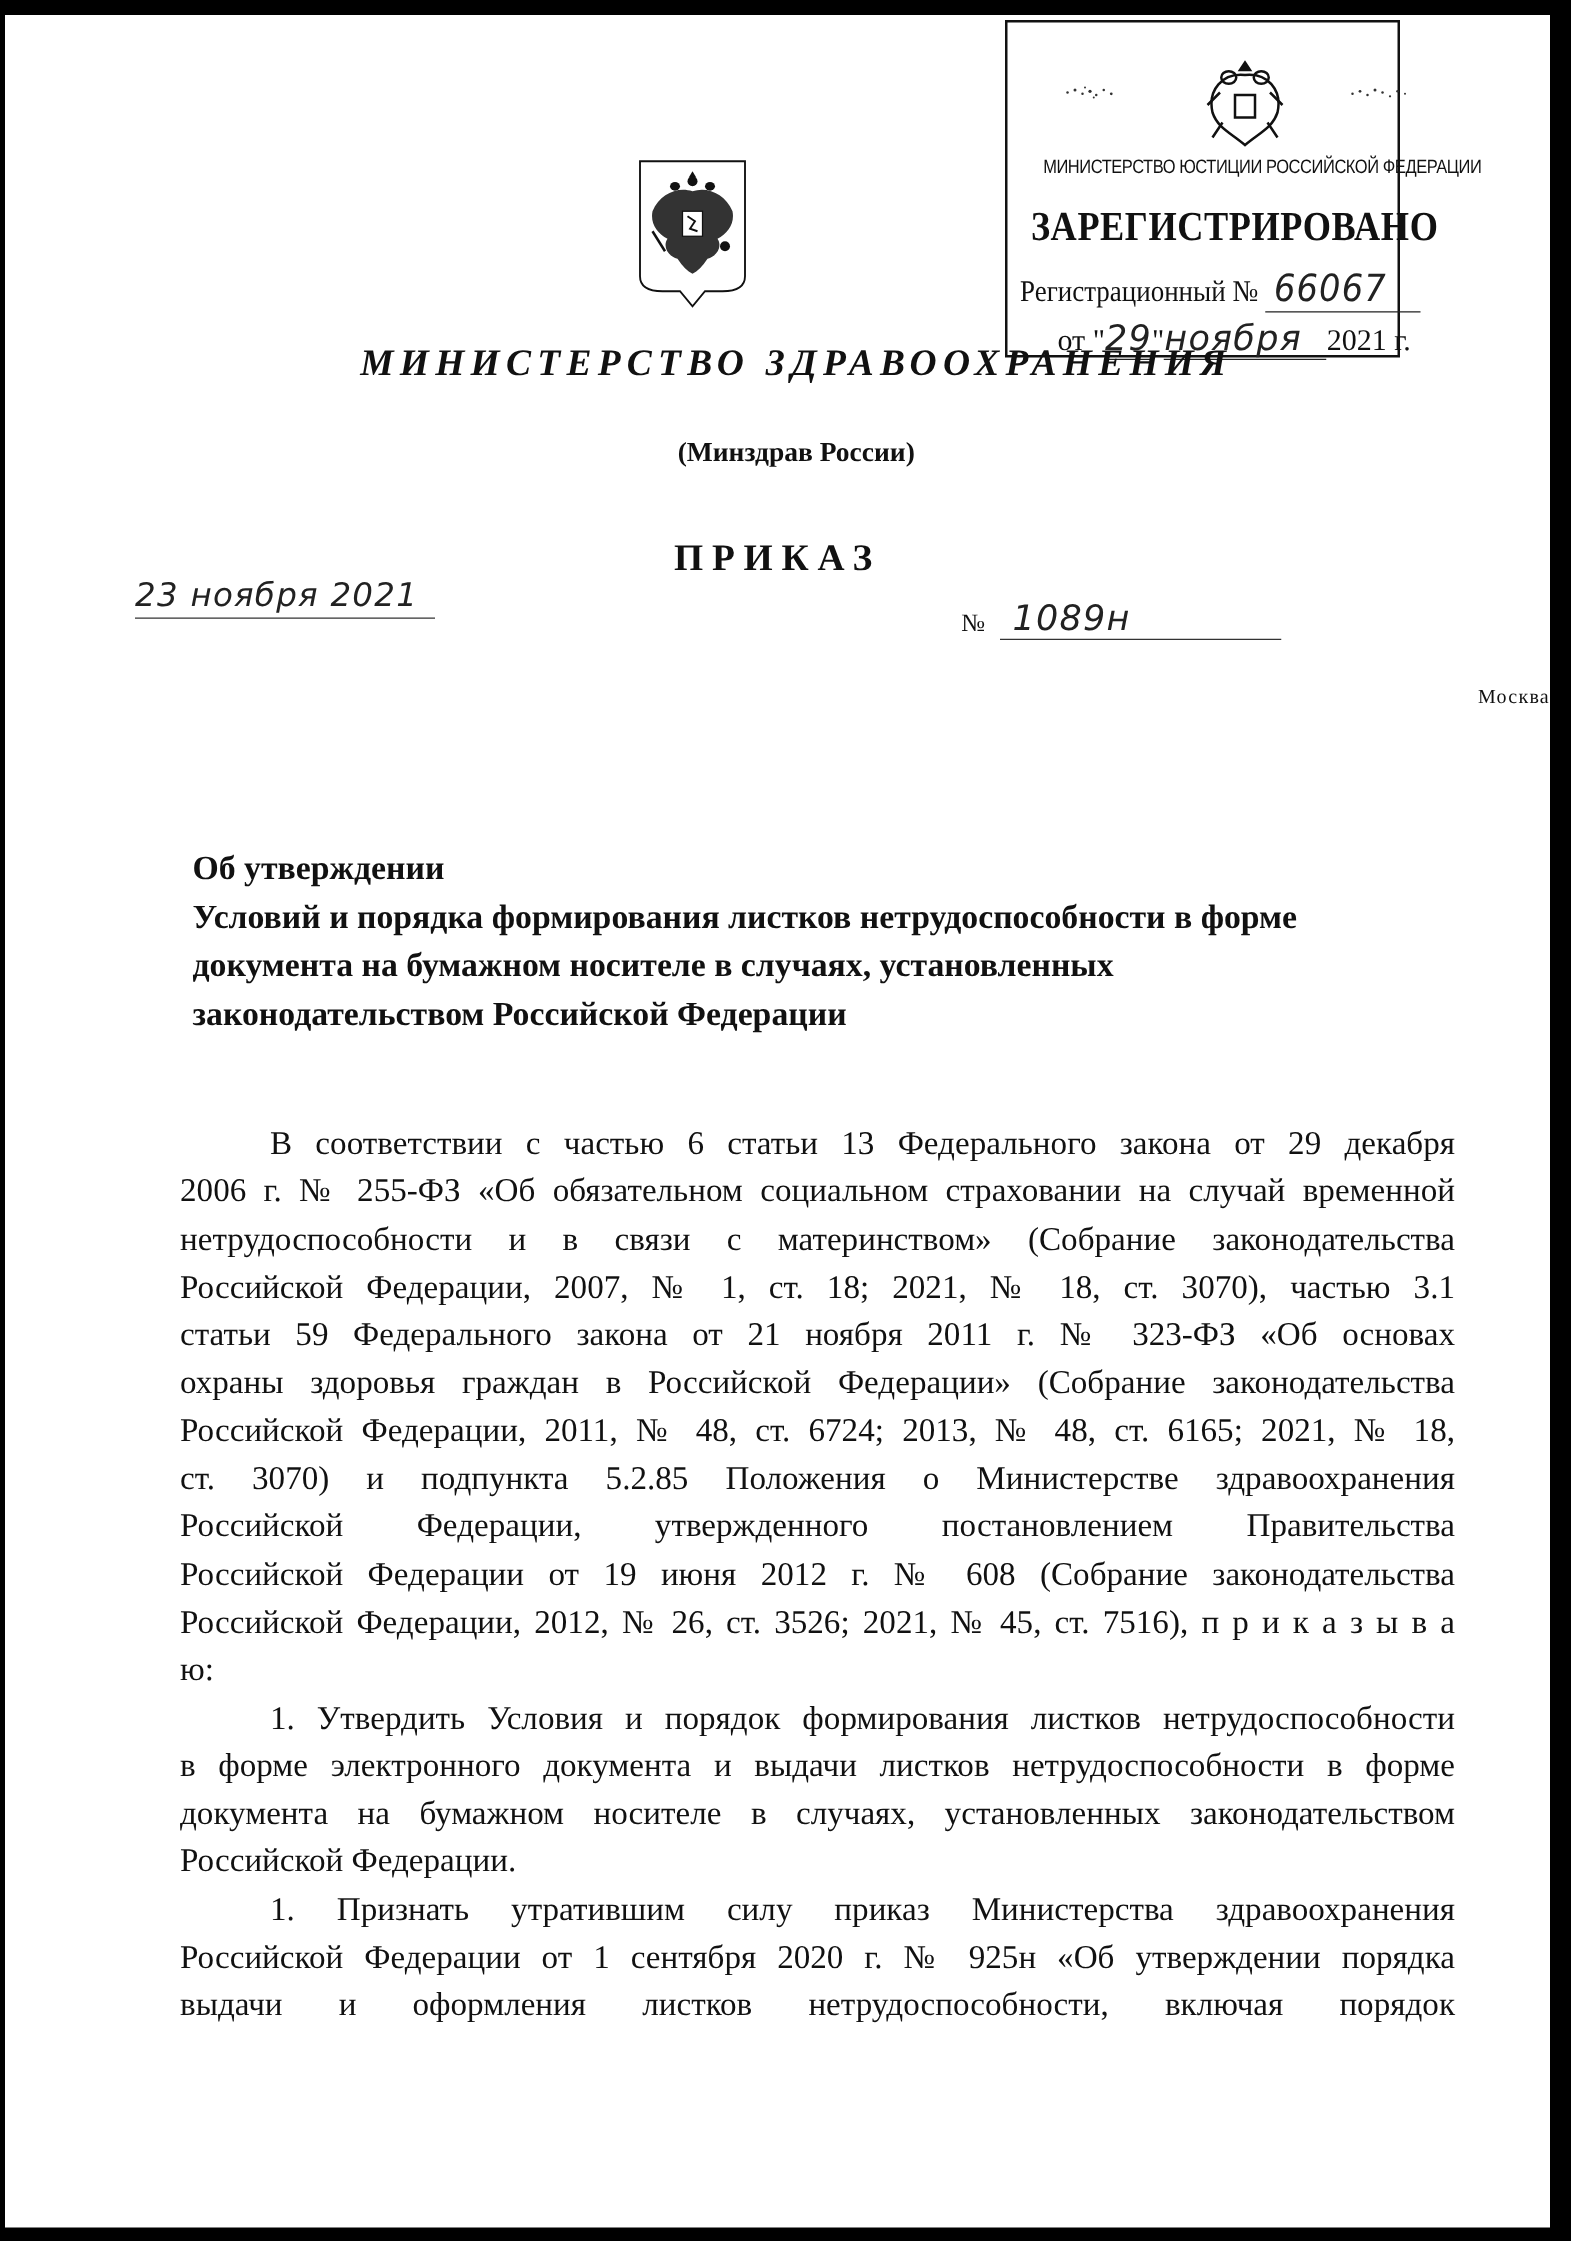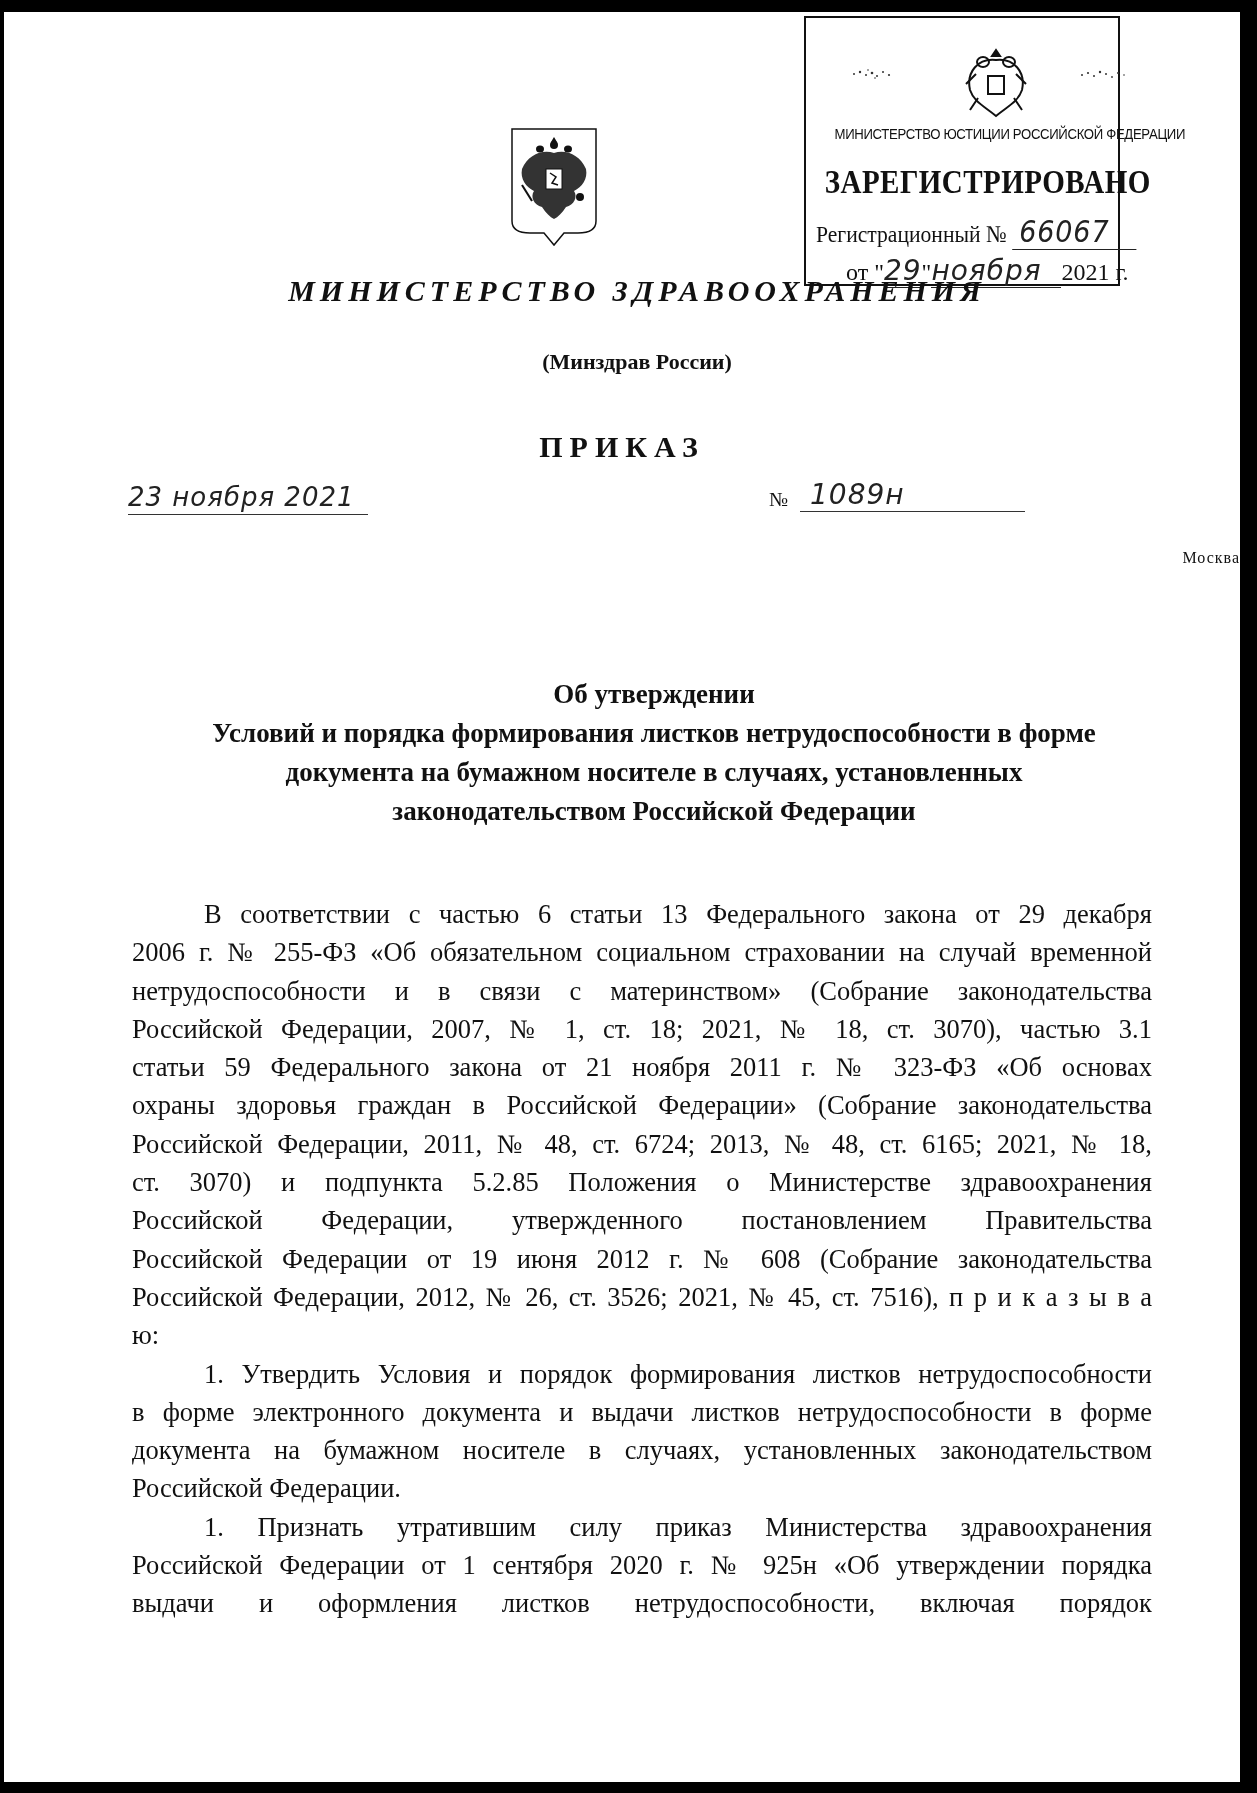--- a/index.html
+++ b/index.html
@@ -58,41 +58,41 @@
   }
   .ministry-3 {
     position: absolute; left: 0; width: 1236px; top: 337px; text-align: center;
     font-size: 22px; font-weight: bold; padding-left: 30px; box-sizing: border-box;
   }
   .order-title {
     position: absolute; left: 0; width: 1236px; top: 418px; text-align: center;
     font-size: 30px; font-weight: bold; letter-spacing: 7px; box-sizing: border-box;
   }
   .order-date {
-    position: absolute; left: 104px; top: 470px; width: 240px; font-size: 26px;
-    border-bottom: 1.5px solid #333; padding-bottom: 2px; margin-left: 20px;
+    position: absolute; left: 104px; top: 450px; width: 240px; font-size: 26px;
+    border-bottom: 1.5px solid #333; padding-bottom: 2px;
   }
   .order-num-label { position: absolute; left: 765px; top: 476px; font-size: 20px; }
   .order-num {
     position: absolute; left: 796px; top: 466px; width: 225px; font-size: 28px;
     border-bottom: 1.5px solid #333; padding-left: 10px; box-sizing: border-box;
   }
   .city {
     position: absolute; left: 0; width: 1236px; top: 537px; text-align: right;
     font-size: 16px; letter-spacing: 1px; padding-left: 30px; box-sizing: border-box;
   }
   
   .doc-title {
-    position: absolute; left: 150px; width: 1000px; top: 663px; text-align: center;
+    position: absolute; left: 150px; width: 1000px; top: 663px; text-align: left;
     font-size: 27px; font-weight: bold; line-height: 39px;
   }
   .doc-title div { white-space: nowrap; }
   
   .body-text {
-    position: absolute; left: 128px; width: 1020px; top: 883px;
+    position: absolute; left: 140px; width: 1020px; top: 883px;
     font-size: 26.5px; line-height: 38.3px; text-align: justify;
   }
   .line { display: block; text-align: justify; text-align-last: justify; height: 38.3px; white-space: nowrap; overflow: visible; }
   .line.last { text-align-last: left; }
   .line.indent { padding-left: 72px; box-sizing: border-box; }
 </style>
 </head>
 <body>
 
 <div class="page">

